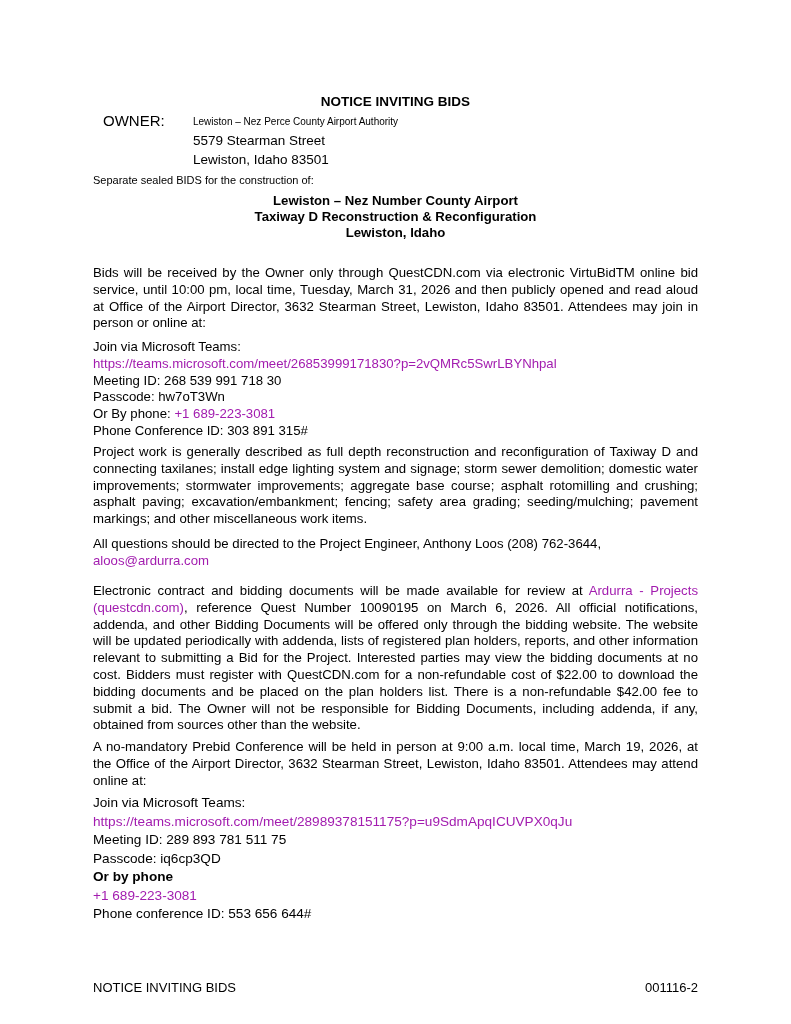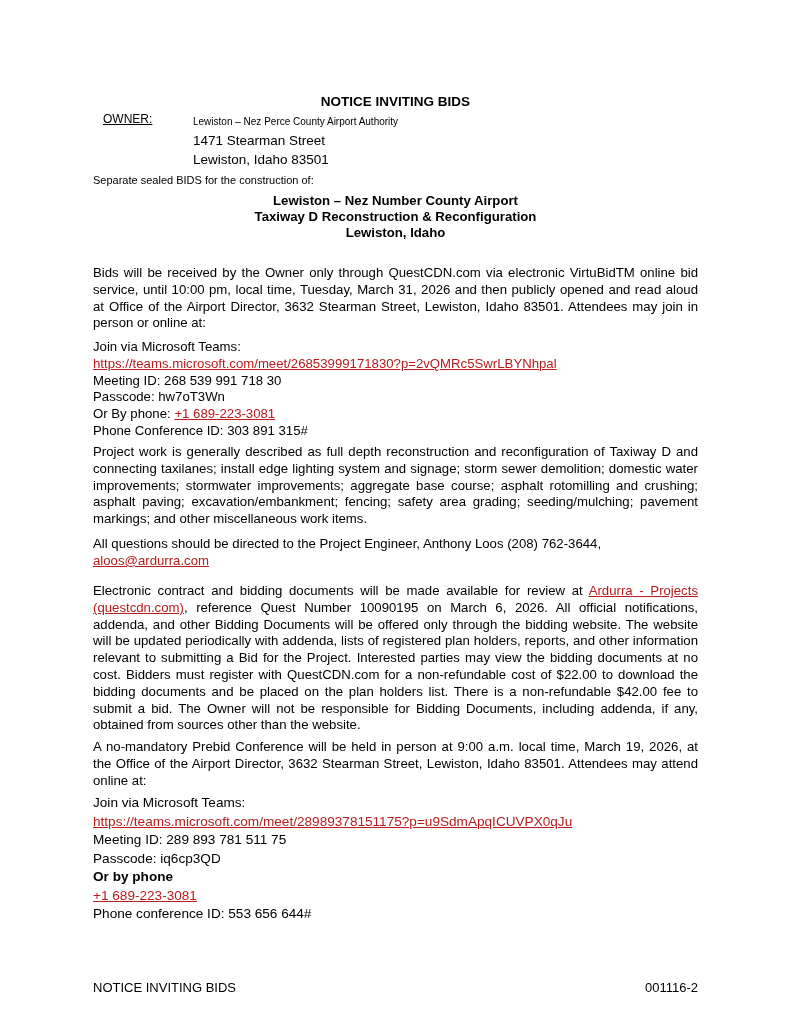--- a/index.html
+++ b/index.html
@@ -1,46 +1,46 @@
 <!DOCTYPE html>
 <html><head>
 <meta charset="utf-8">
 <style>
   html, body { margin: 0; padding: 0; background: #ffffff; }
   body { width: 791px; height: 1024px; position: relative; overflow: hidden;
          font-family: "Liberation Sans", sans-serif; color: #000; }
   .page { position: absolute; left: 93px; top: 0; width: 605px; }
   .title { position: absolute; left: 0; width: 605px; top: 94px; text-align: center;
            font-weight: bold; font-size: 13.5px; }
-  .owner-label { position: absolute; left: 10px; top: 112px; font-size: 12px; text-decoration: underline; }
+  .owner-label { position: absolute; left: 10px; top: 112px; font-size: 15px; }
   .owner-lines { position: absolute; left: 100px; top: 112px; font-size: 13.5px; line-height: 19px; }
   .owner-lines div:first-child { font-size: 10px; }
   .sep { position: absolute; left: 0; top: 174px; font-size: 11px; }
   .proj { position: absolute; left: 0; width: 605px; top: 193px; text-align: center;
           font-weight: bold; font-size: 13.2px; line-height: 16px; }
   .para { position: absolute; left: 0; width: 605px; font-size: 13.2px; line-height: 16.8px;
           text-align: justify; }
   .lines { position: absolute; left: 0; font-size: 13.2px; line-height: 16.8px; }
   .lines2 { position: absolute; left: 0; font-size: 13.6px; line-height: 18.5px; }
-  a, .link { color: #b91c1c; text-decoration: underline; }
+  a, .link { color: #a21caf; }
   .bold { font-weight: bold; }
   .footer-left { position: absolute; left: 0; top: 980px; font-size: 13px; }
   .footer-right { position: absolute; right: 0; top: 980px; font-size: 13px; }
 </style>
 </head>
 <body>
 
 <div class="page">
 
   <div class="title">NOTICE INVITING BIDS</div>
 
   <div class="owner-label">OWNER:</div>
   <div class="owner-lines">
     <div>Lewiston – Nez Perce County Airport Authority</div>
-    <div>1471 Stearman Street</div>
+    <div>5579 Stearman Street</div>
     <div>Lewiston, Idaho 83501</div>
   </div>
 
   <div class="sep">Separate sealed BIDS for the construction of:</div>
 
   <div class="proj">
     <div>Lewiston – Nez Number County Airport</div>
     <div>Taxiway D Reconstruction &amp; Reconfiguration</div>
     <div>Lewiston, Idaho</div>
   </div>

